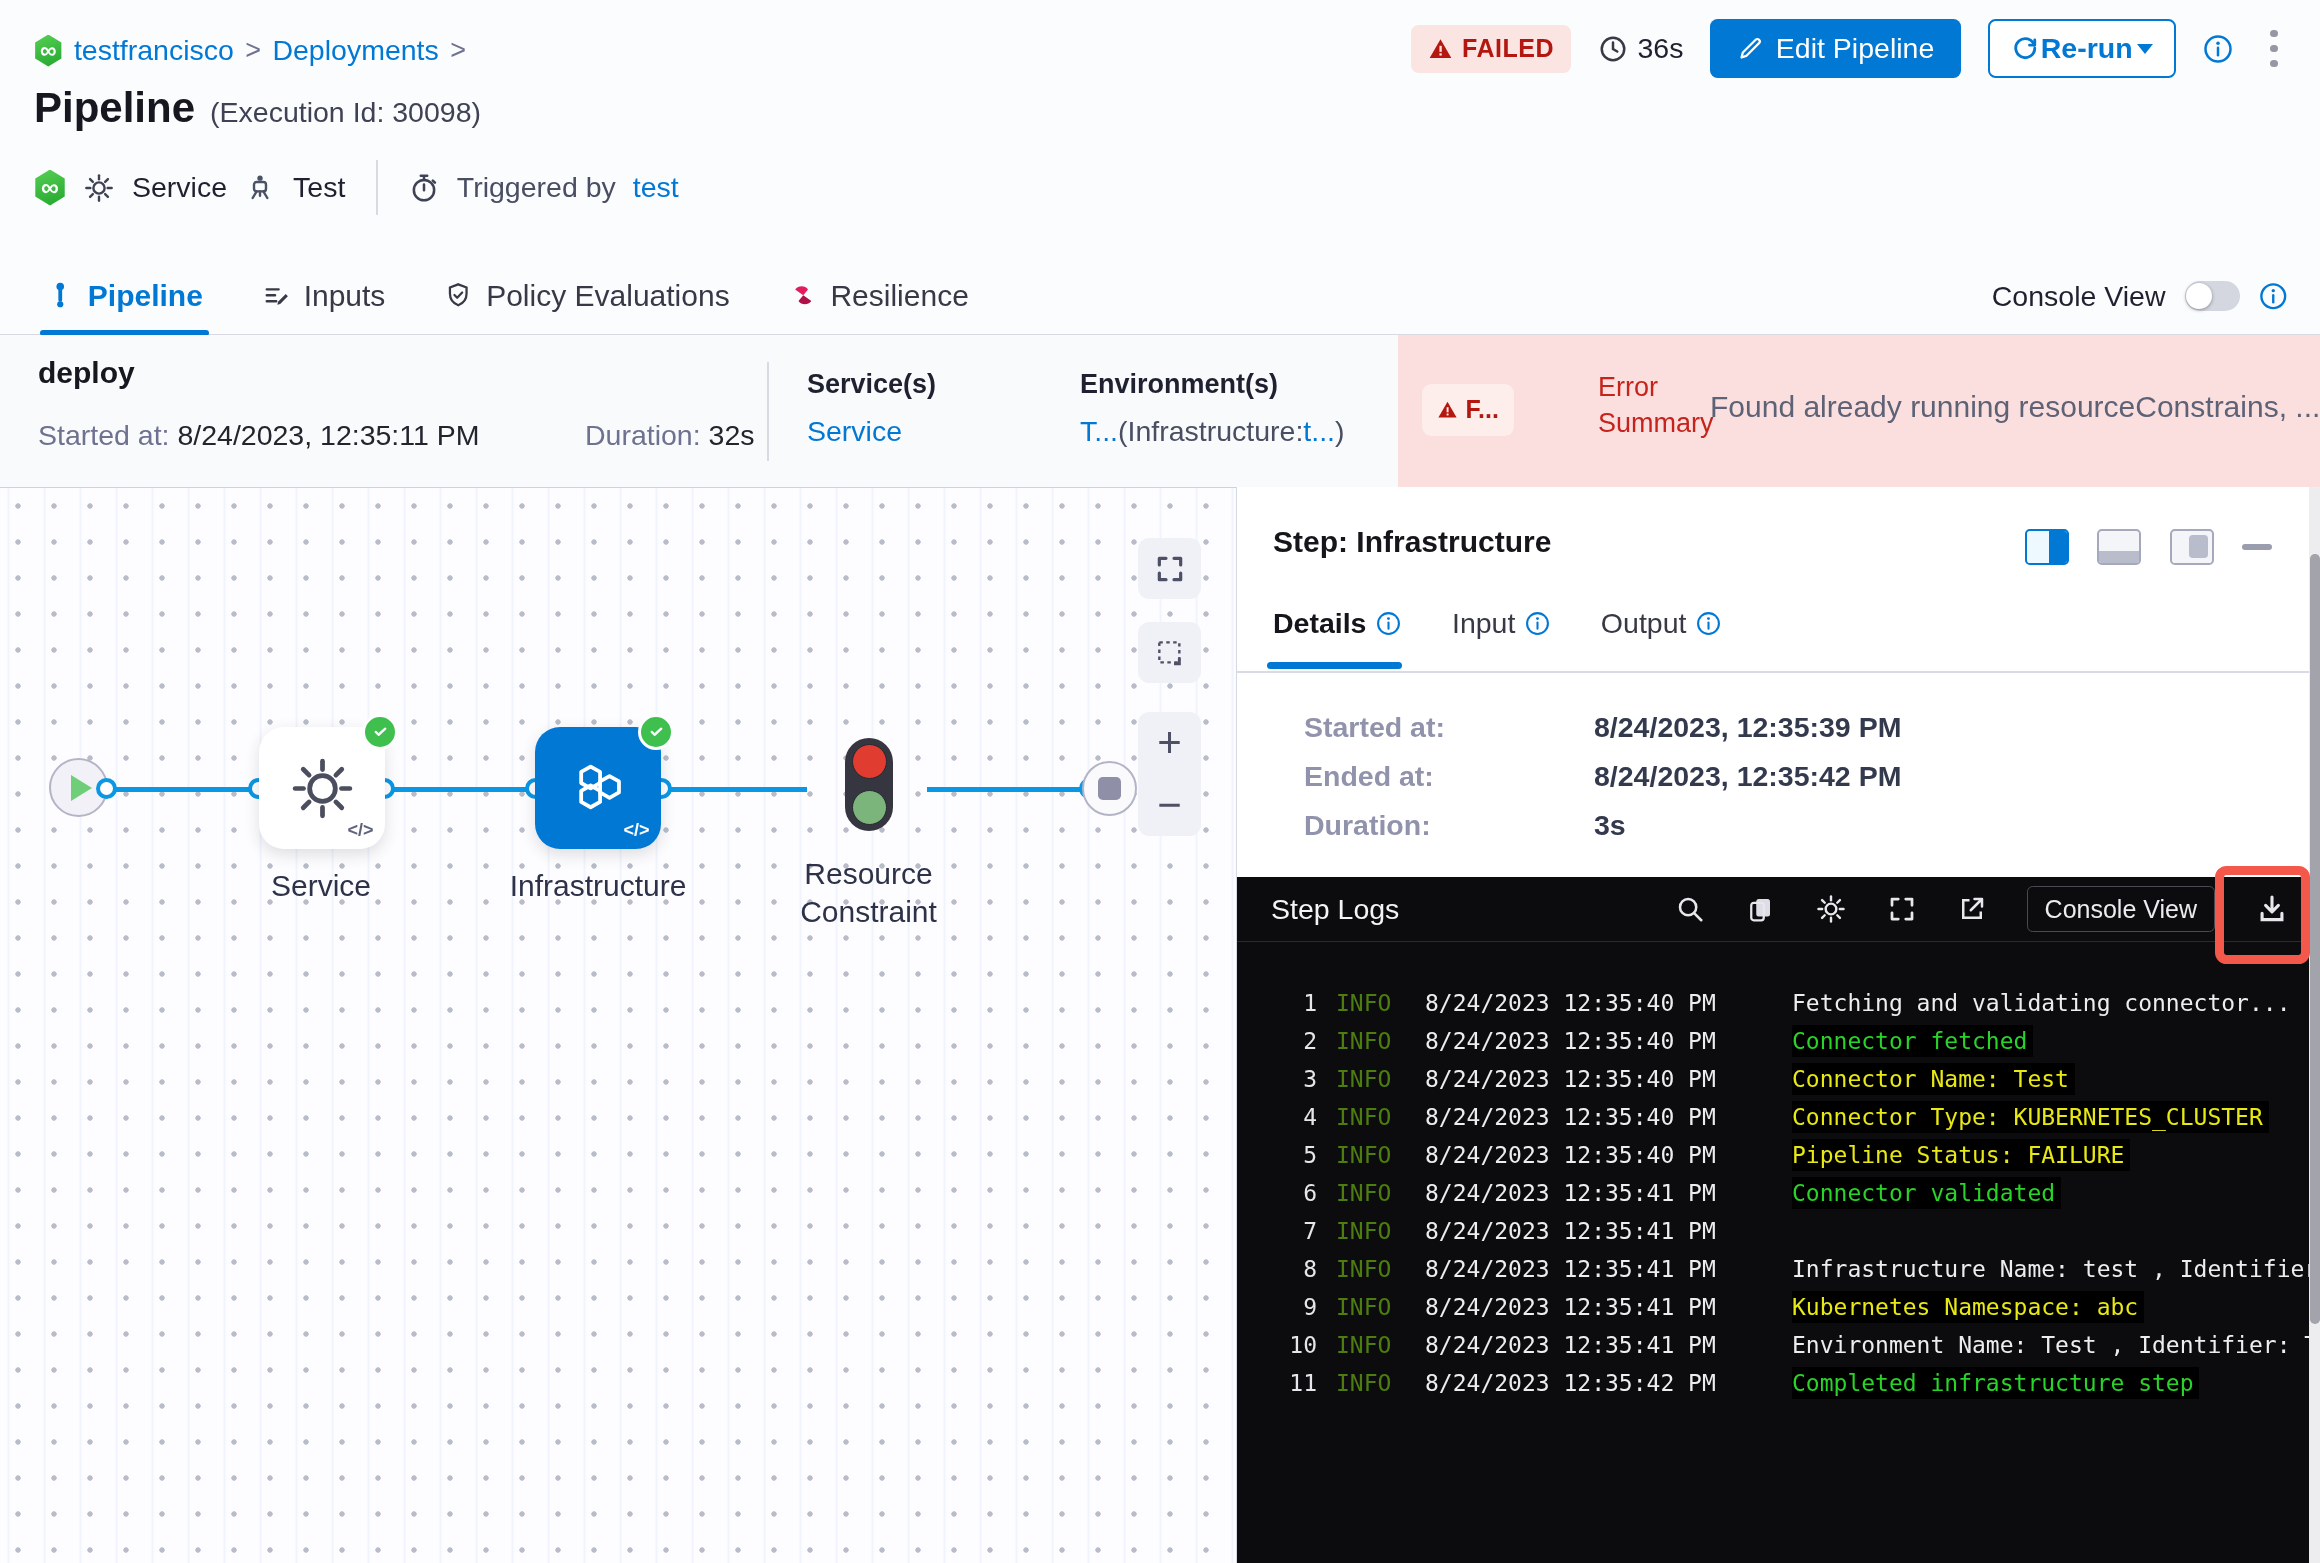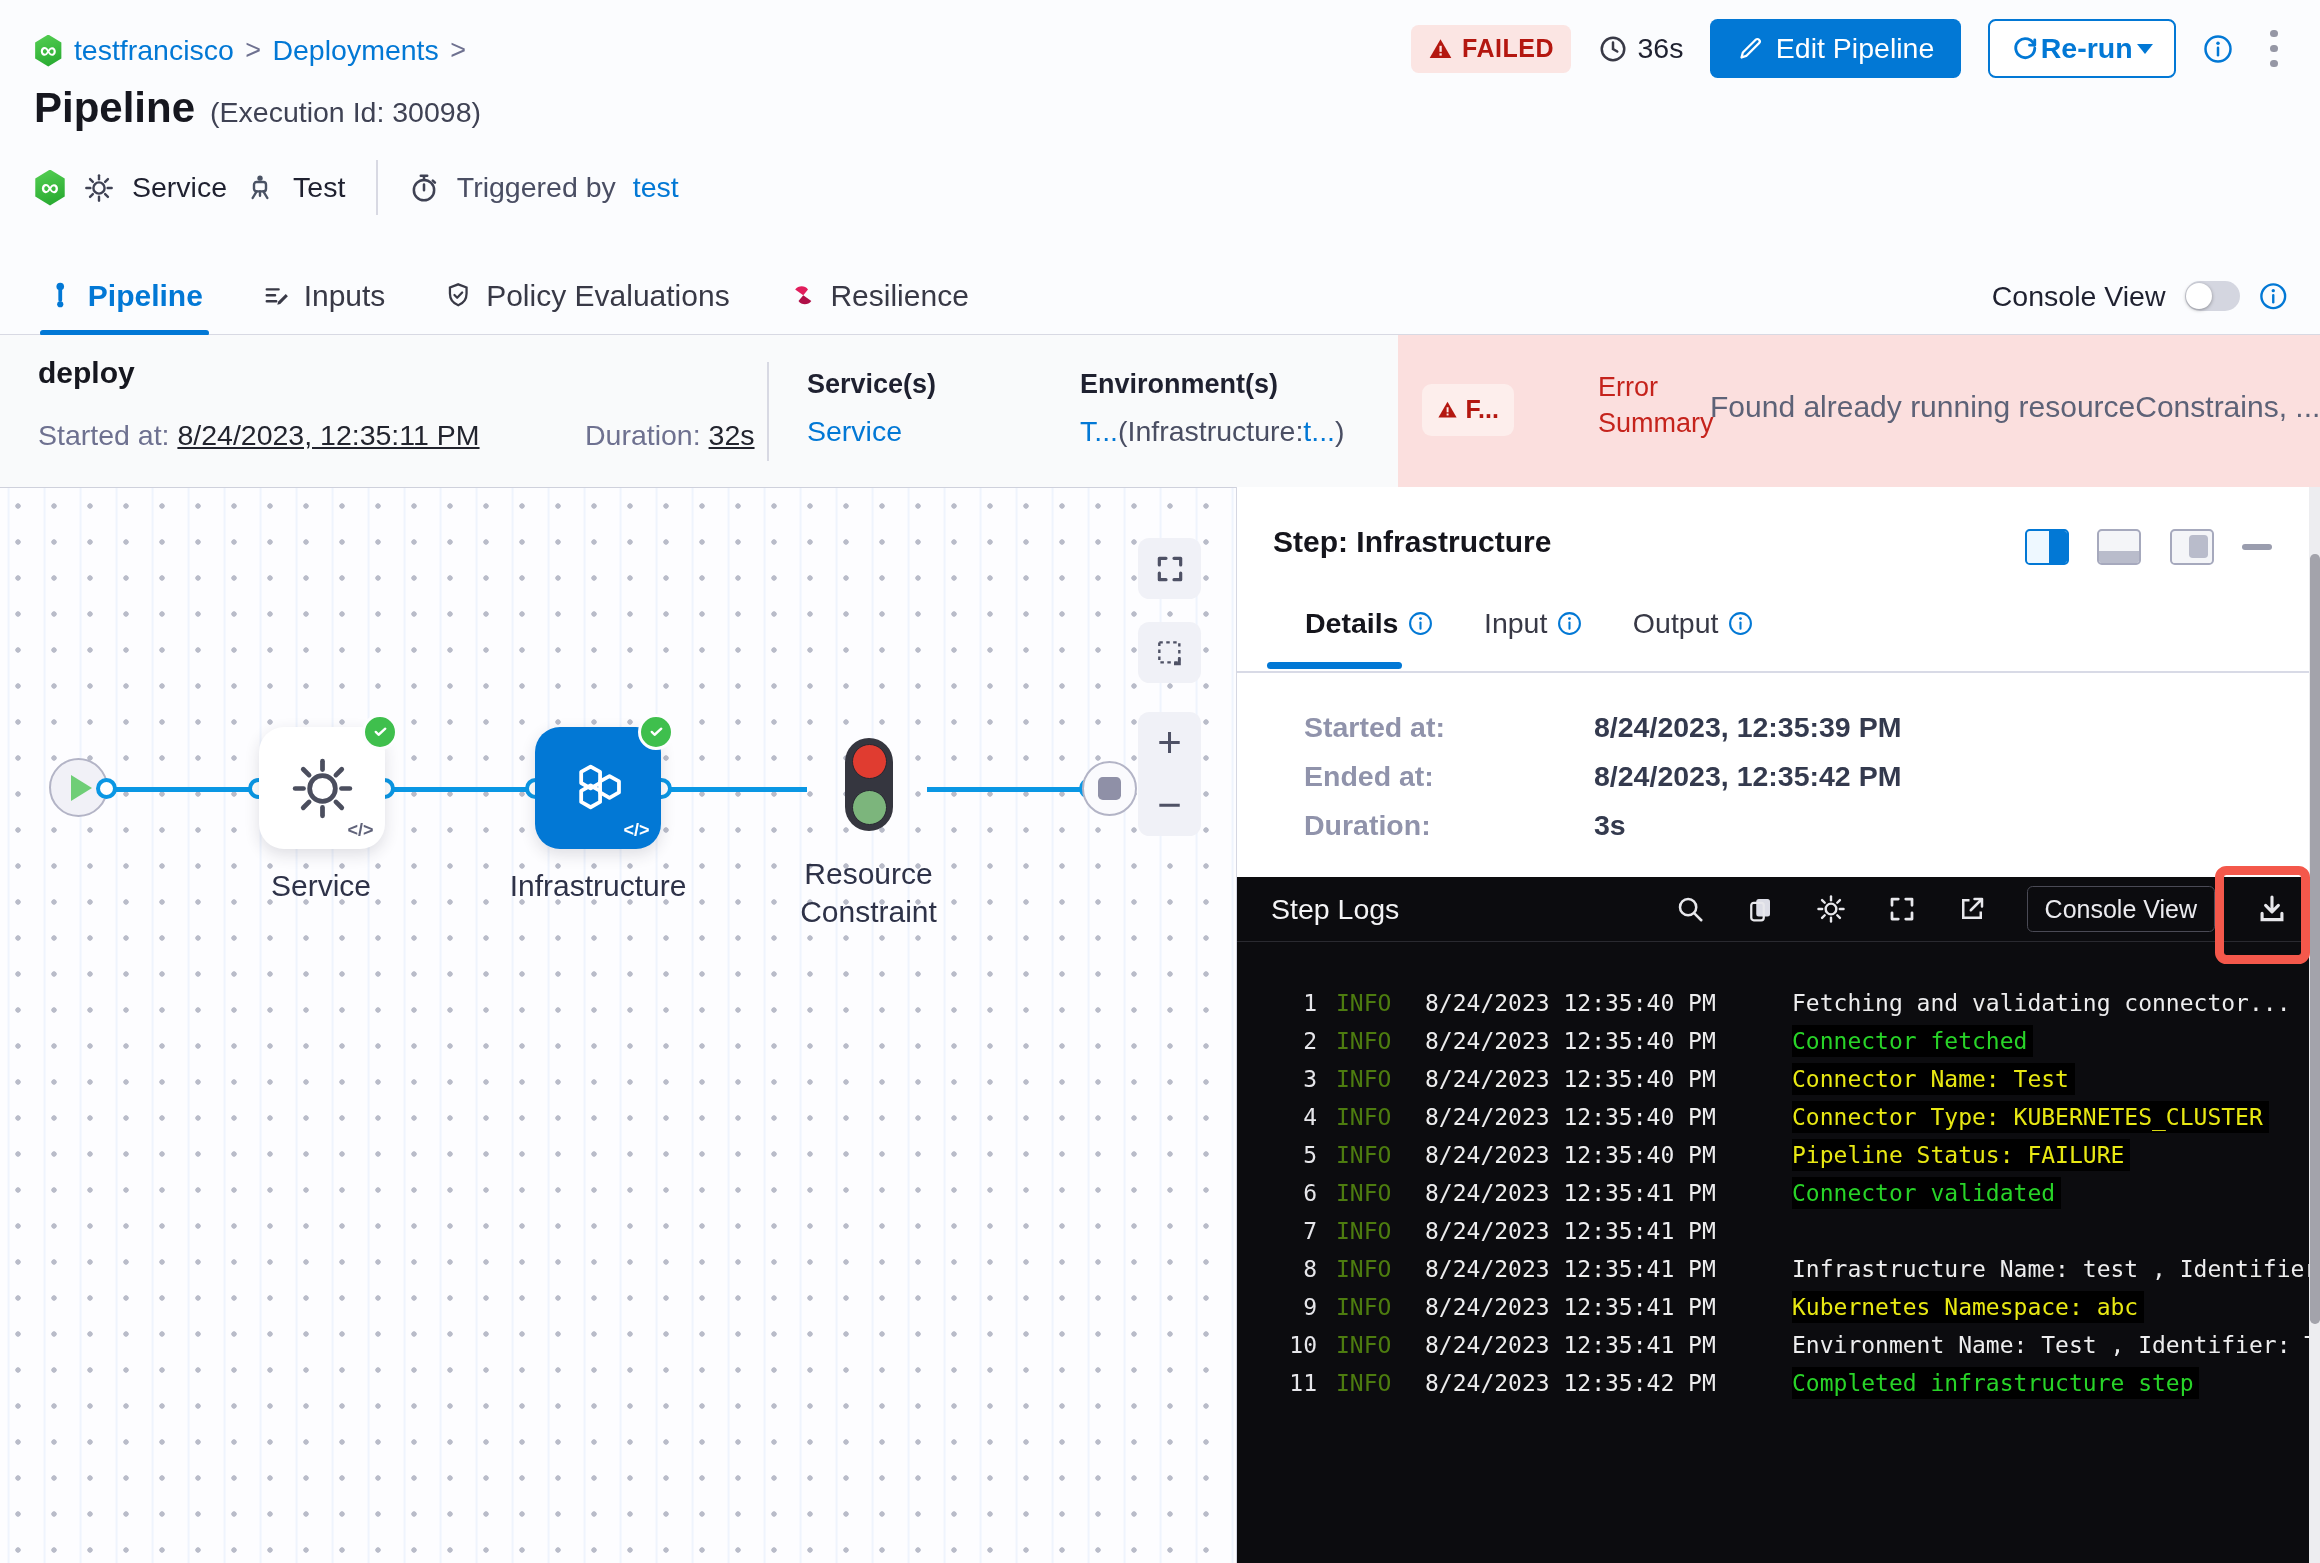--- a/index.html
+++ b/index.html
@@ -50,21 +50,21 @@
   .toggle { width:55px; height:29.5px; border-radius:15px; background:#d4d6e0; position:relative; cursor:pointer; }
   .toggle .knob { position:absolute; left:1.9px; top:1.9px; width:26px; height:26px; border-radius:50%; background:#fff;
                   box-shadow:0 1px 3.8px rgba(0,0,0,.35); }
 
   
   .summary-bar { position:absolute; left:0; top:335px; width:2321px; height:152px; background:#f9fafb; }
   .stage-name { position:absolute; left:38px; top:21px; font-size:30px; font-weight:bold; color:#16171f; }
   .sum-row { position:absolute; left:38px; top:84px; font-size:28.5px; }
   .sum-dur { position:absolute; left:585px; top:84px; font-size:28.5px; }
   .lbl { color:#6e7190; }
-  .val { color:#22242e;text-decoration:underline; }
+  .val { color:#22242e; }
   .sum-divider { position:absolute; left:767px; top:27px; width:1.9px; height:99px; background:#d8d9e3; }
   .sum-col-head { font-size:27px; font-weight:bold; color:#1f2130; }
   .svc-col { position:absolute; left:807px; top:34px; }
   .env-col { position:absolute; left:1080px; top:34px; }
   .sum-col-val { margin-top:15px; font-size:28.5px; }
   .error-strip { position:absolute; left:1398px; top:0; width:923px; height:152px; background:#fbdfde; }
   .err-badge { position:absolute; left:24px; top:49px; background:#fdeeec; border-radius:9.5px; padding:11.4px 15px;
                display:flex; align-items:center; gap:7.6px; color:#b41710; font-weight:bold; font-size:25px; }
   .err-label { position:absolute; left:200px; top:34px; color:#c5231c; font-size:27px; line-height:36px; }
   .err-text { position:absolute; left:312px; top:55px; width:609px; color:#5d6277; font-size:30px;
@@ -115,21 +115,21 @@
   .li-box { width:44px; height:36px; border-radius:4.8px; cursor:pointer; position:relative; overflow:hidden; }
   .li-split { border:2.9px solid #0278d5; background:#eef8ff; }
   .li-split::after { content:""; position:absolute; right:0; top:0; width:45%; height:100%; background:#0278d5; }
   .li-bottom { border:2.9px solid #a6a9bd; background:#f4f5f8; }
   .li-bottom::after { content:""; position:absolute; left:0; bottom:0; width:100%; height:38%; background:#b9bccb; }
   .li-float { border:2.9px solid #a6a9bd; background:#f4f5f8; }
   .li-float::after { content:""; position:absolute; right:3.8px; top:3.8px; width:19px; height:23px; border-radius:3.8px; background:#b9bccb; }
   .li-minus { width:30px; height:6.7px; border-radius:3.8px; background:#9a9dae; cursor:pointer; }
   .step-tabs { position:absolute; left:36px; top:120px; display:flex; gap:51px; }
   .step-tab { display:flex; align-items:center; gap:9.5px; font-size:28.5px; color:#383946; cursor:pointer; }
-  .step-tab.active { font-weight:bold; color:#15151c;margin-left:32px; }
+  .step-tab.active { font-weight:bold; color:#15151c; }
   .step-underline { position:absolute; left:30px; top:175px; width:135px; height:6.7px; background:#0278d5; border-radius:3.8px; }
   .step-divider { position:absolute; left:0; top:184px; width:100%; height:1.9px; background:#d8dae6; }
   .detail-rows { position:absolute; left:67px; top:224px; display:grid; grid-template-columns:290px auto; row-gap:16px; font-size:28.5px; }
   .detail-label { color:#9093ab; font-weight:600; }
   .detail-value { color:#343a4e; font-weight:bold; }
 
   
   .log-panel { position:absolute; left:0; top:390px; width:1084px; height:687px; background:#0c0c0f; overflow:hidden; }
   .log-header { height:65px; border-bottom:1.9px solid #2a2a30; display:flex; align-items:center; padding:0 32px 0 34px; }
   .log-title { color:#f4f4f6; font-size:28.5px; }

